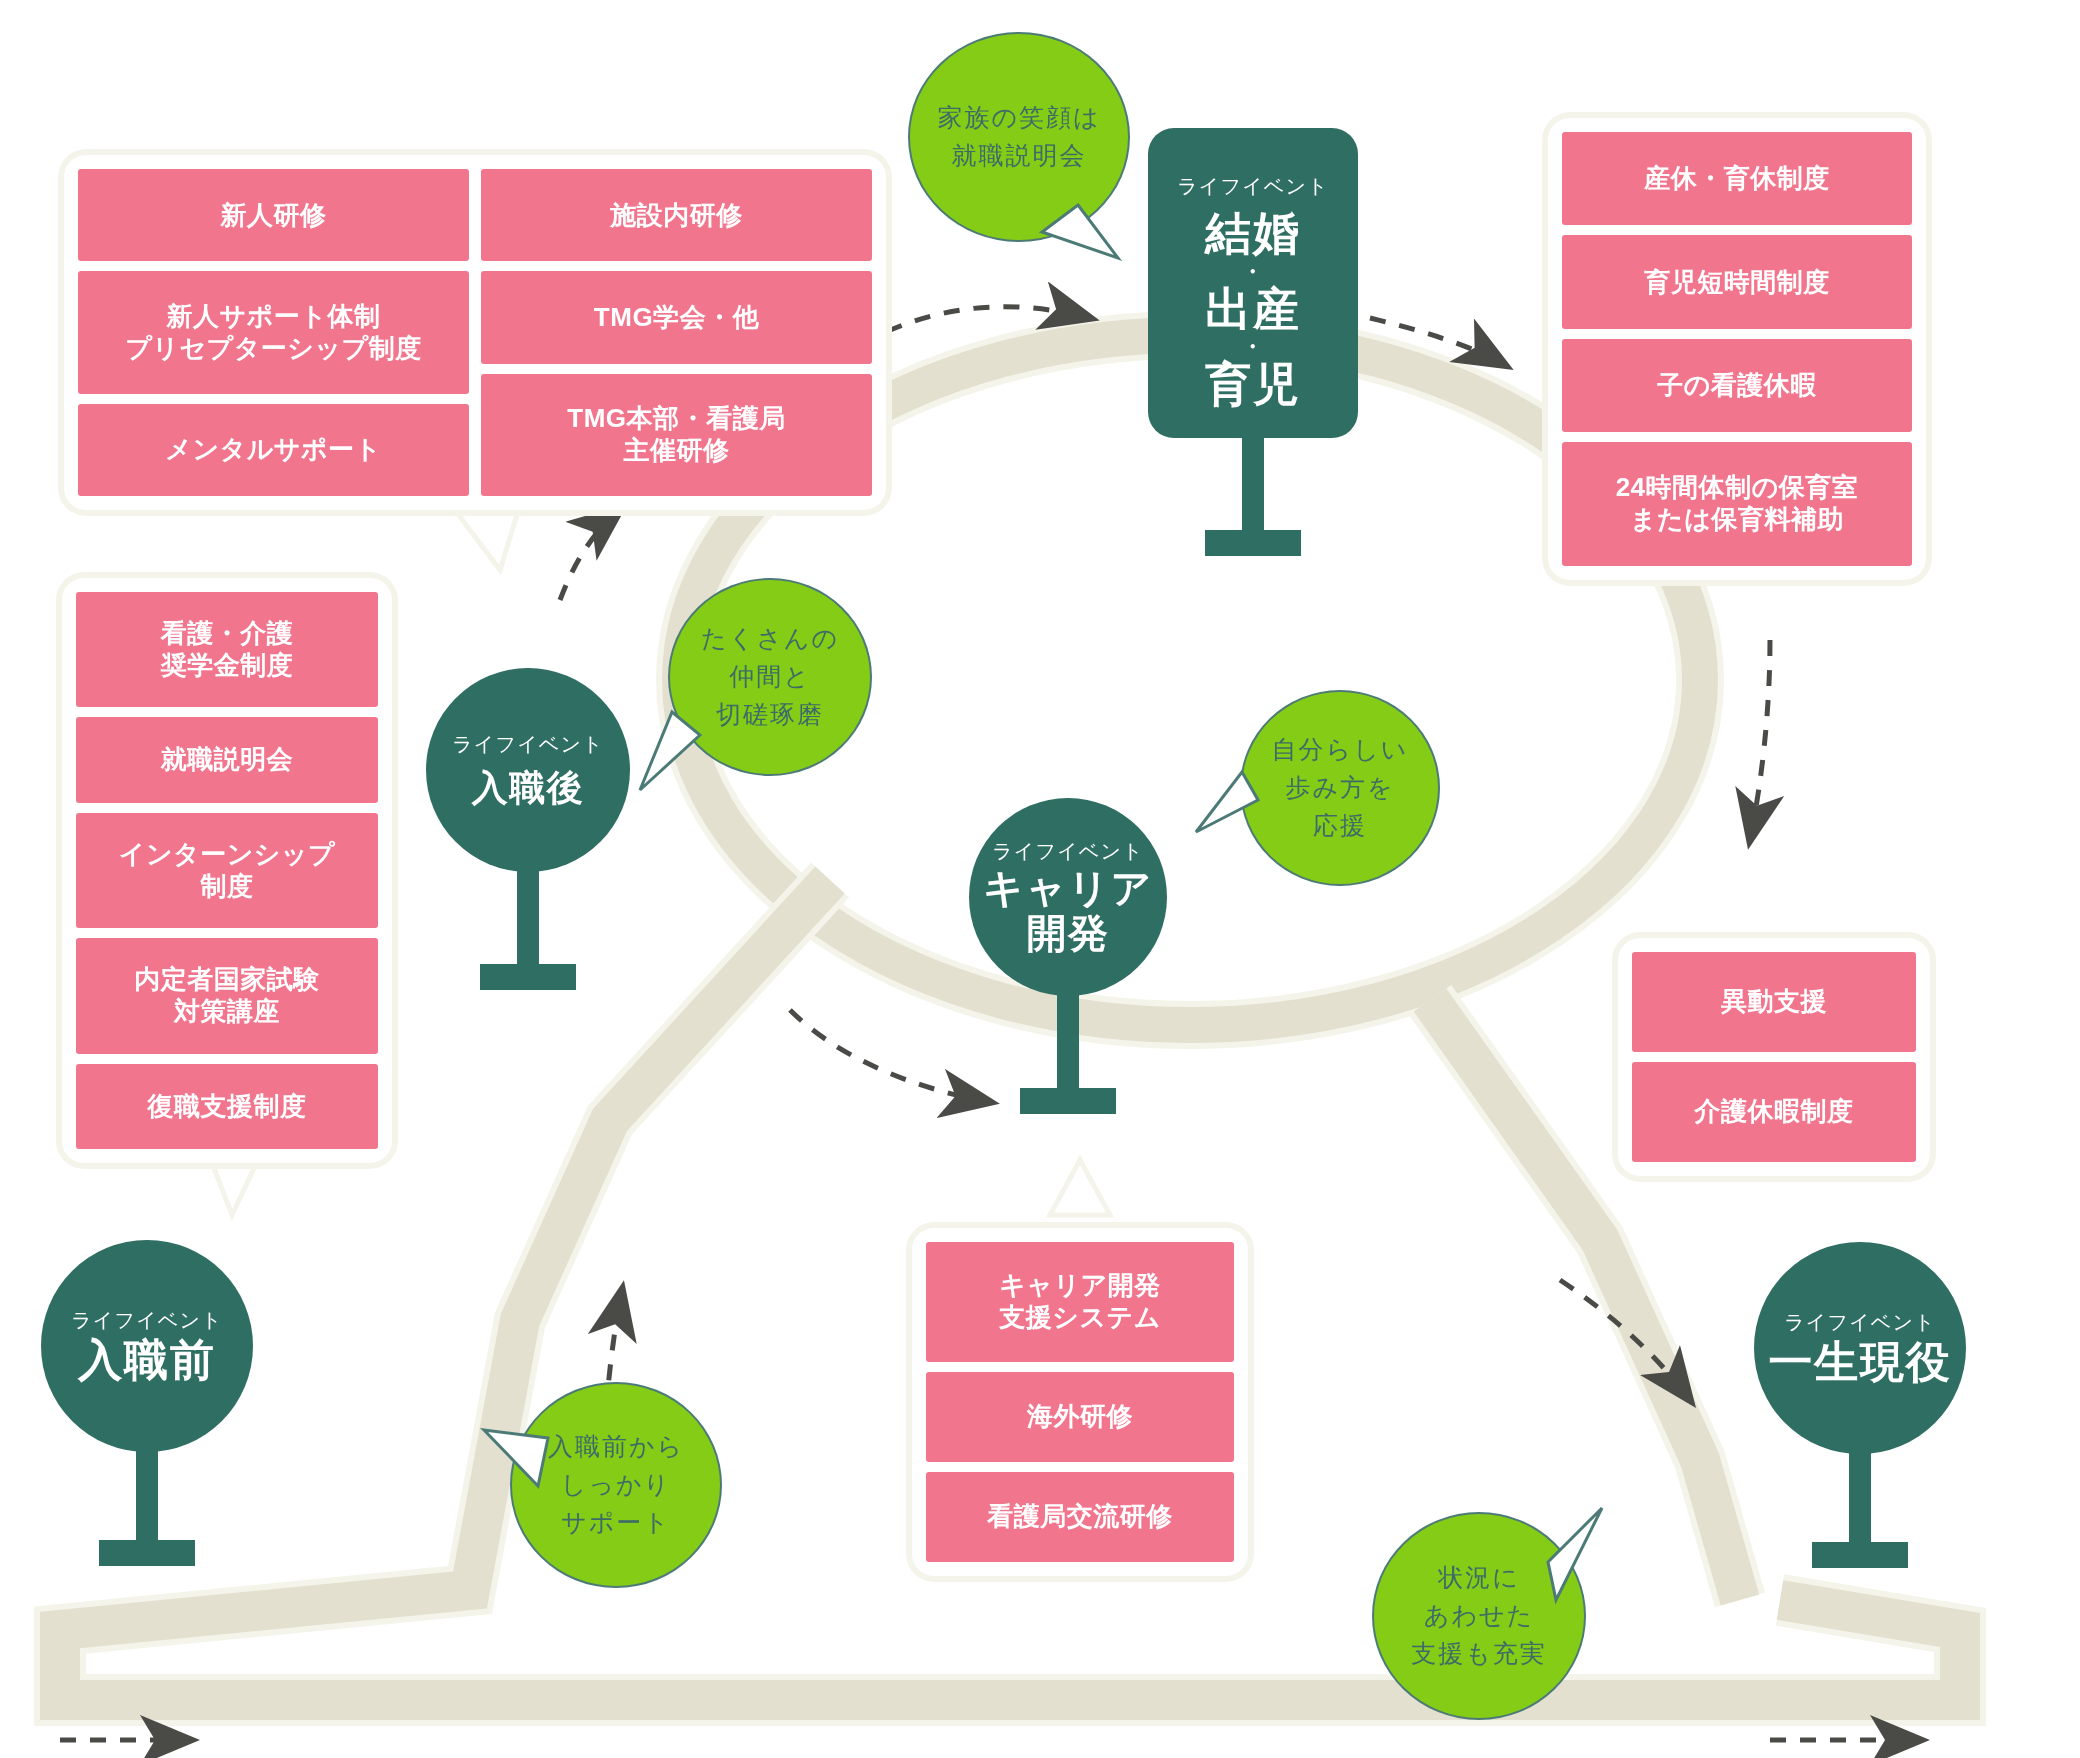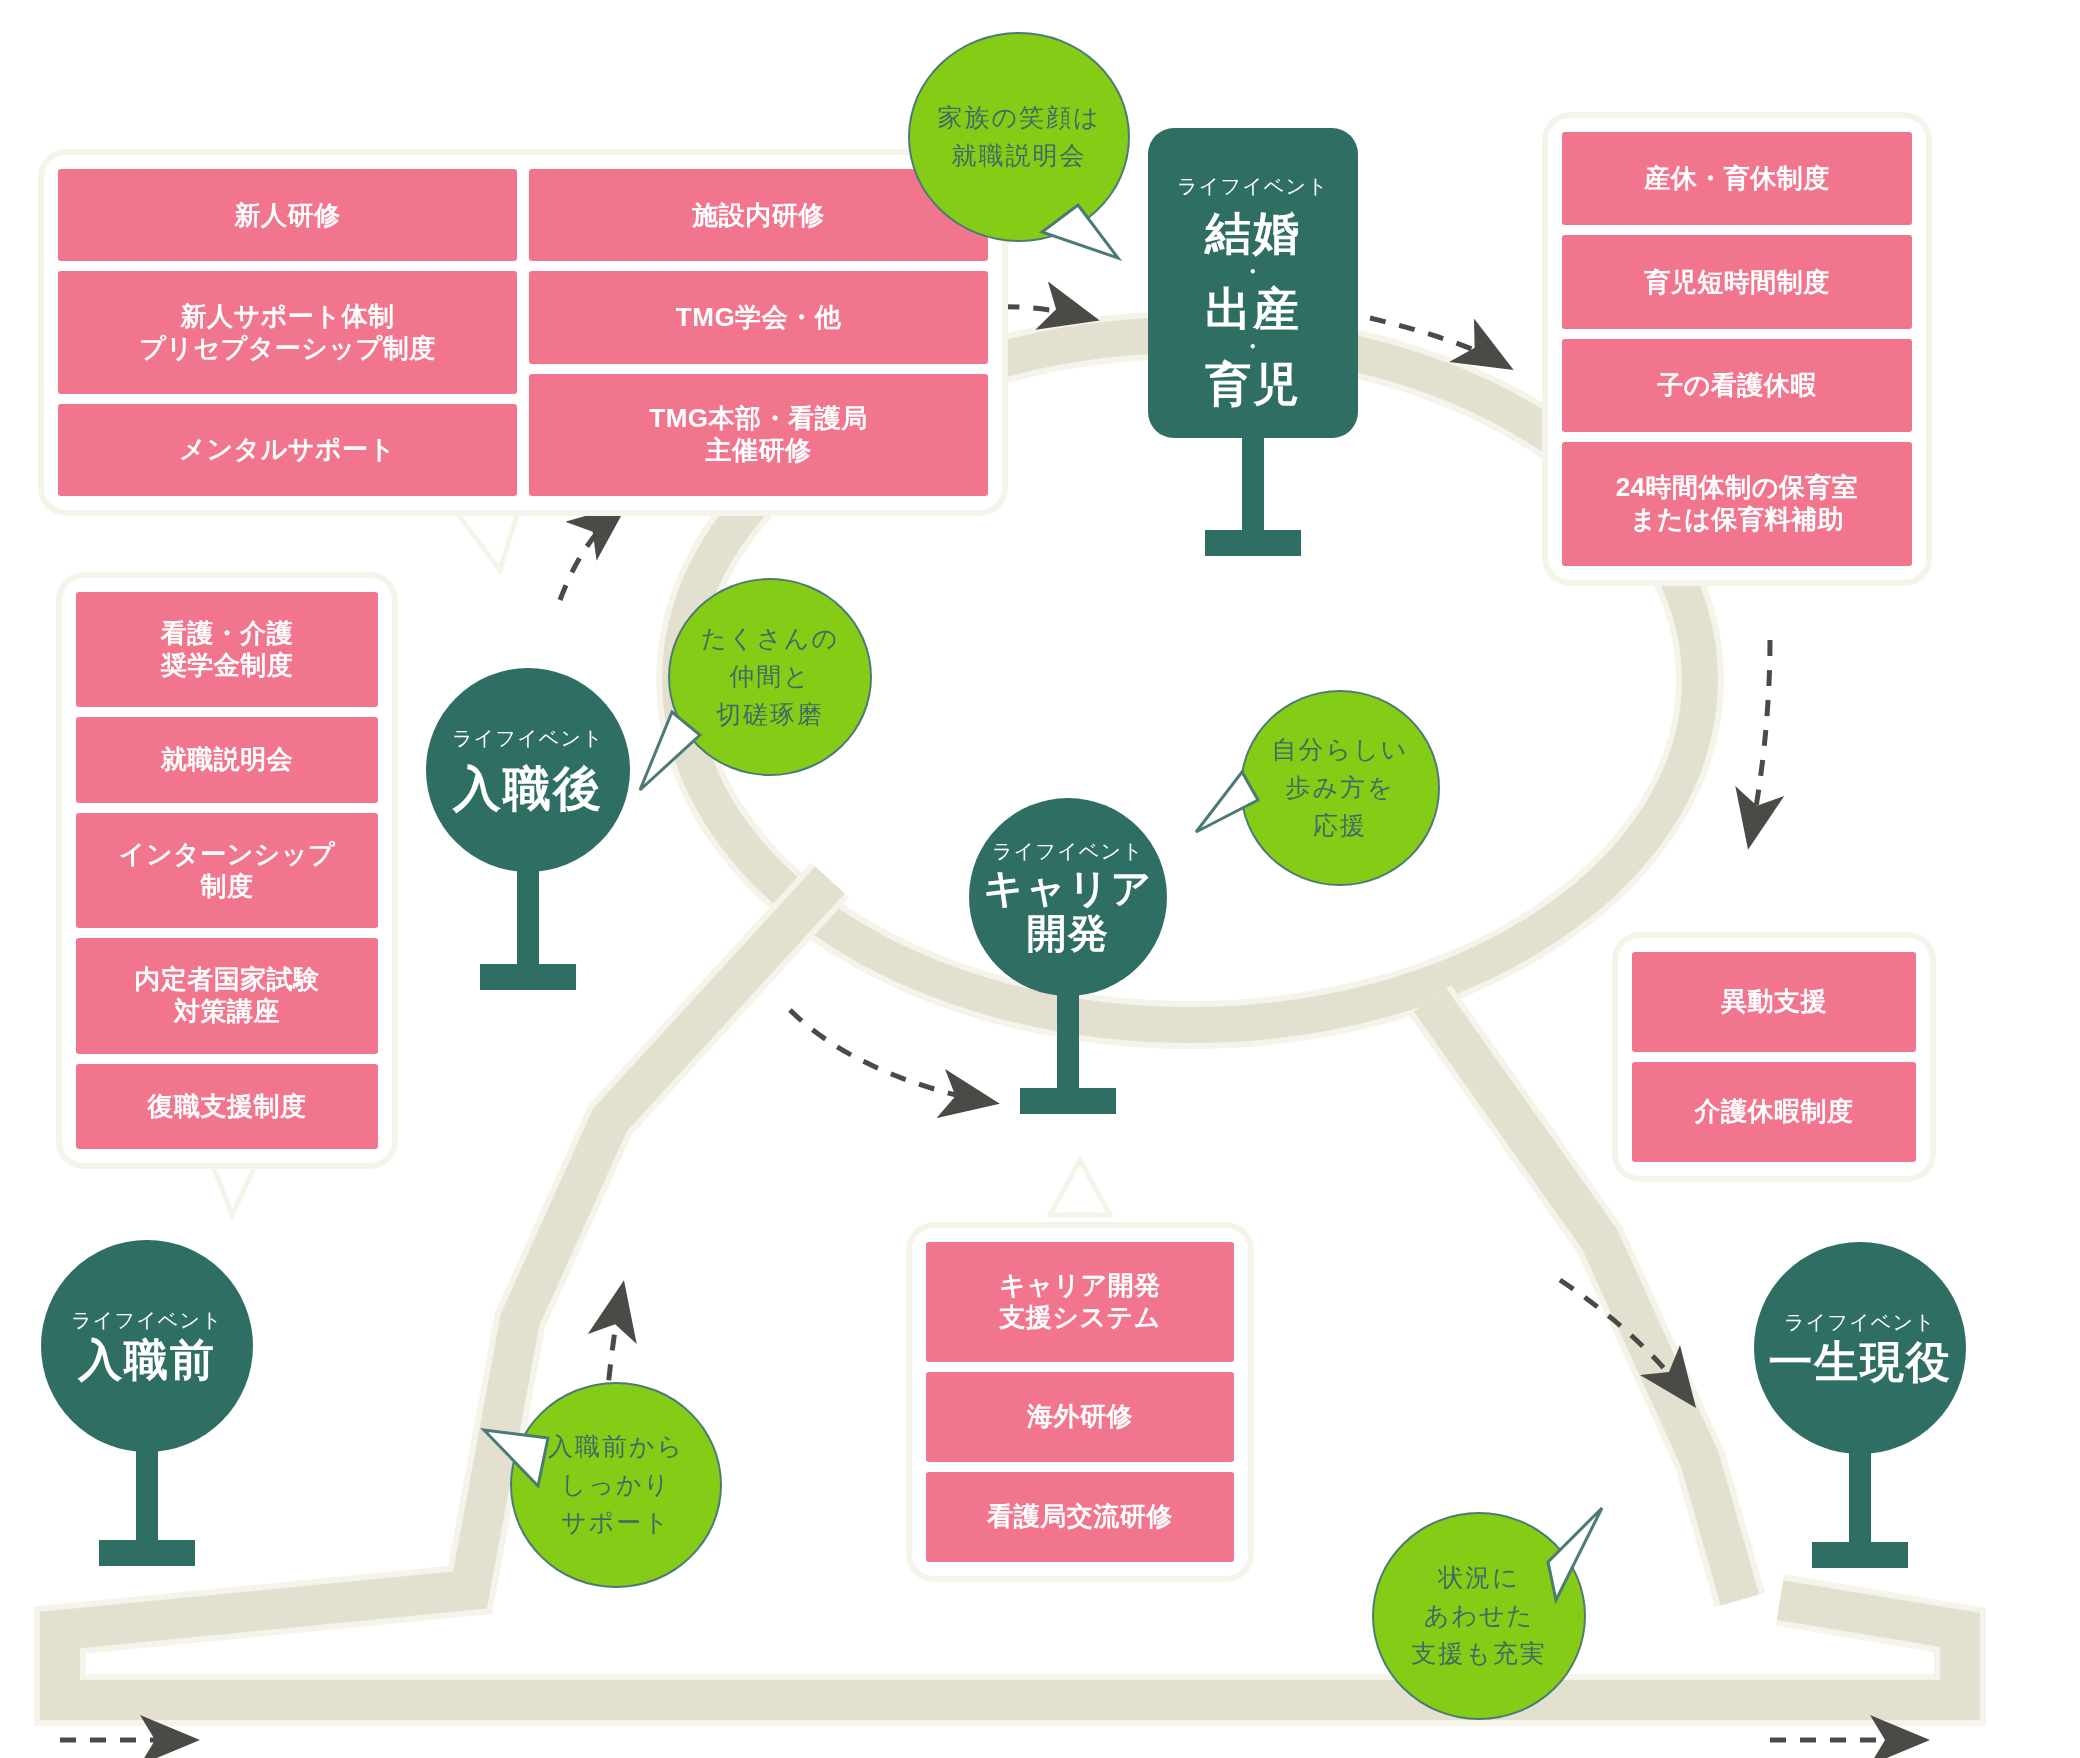--- a/index.html
+++ b/index.html
@@ -119,21 +119,21 @@
     <path d="M600 1500 C604 1420 610 1350 622 1290" fill="none" stroke="#4a4a46" stroke-width="5" stroke-dasharray="16 14" marker-end="url(#ah)"></path>
     <path d="M1560 1280 C1620 1320 1660 1360 1690 1400" fill="none" stroke="#4a4a46" stroke-width="5" stroke-dasharray="16 14" marker-end="url(#ah)"></path>
     <path d="M60 1740 L190 1740" fill="none" stroke="#4a4a46" stroke-width="5" stroke-dasharray="16 14" marker-end="url(#ah)"></path>
     <path d="M1770 1740 L1920 1740" fill="none" stroke="#4a4a46" stroke-width="5" stroke-dasharray="16 14" marker-end="url(#ah)"></path>
 
     <path d="M455 510 L520 505 L500 570 Z" fill="#ffffff" stroke="#f5f4ea" stroke-width="5"></path>
     <path d="M205 1145 L265 1145 L232 1215 Z" fill="#ffffff" stroke="#f5f4ea" stroke-width="5"></path>
     <path d="M1050 1215 L1110 1215 L1080 1160 Z" fill="#ffffff" stroke="#f5f4ea" stroke-width="5"></path>
   </svg>
 
-  <div class="card" style="left:44px;top:155px;width:958px;height:355px;">
+  <div class="card" style="left:64px;top:155px;width:822px;height:355px;">
     <div class="col">
       <div class="chip">新人研修</div>
       <div class="chip two" style="white-space:pre-line;">新人サポート体制
 プリセプターシップ制度</div>
       <div class="chip">メンタルサポート</div>
     </div>
     <div class="col">
       <div class="chip">施設内研修</div>
       <div class="chip">TMG学会・他</div>
       <div class="chip two" style="white-space:pre-line;">TMG本部・看護局
@@ -185,21 +185,21 @@
       <div class="kicker">ライフイベント</div>
       <div class="title" style="font-size:44px;">入職前</div>
     </div>
     <div class="post" style="top:208px;width:22px;height:118px;"></div>
     <div class="foot" style="top:300px;width:96px;height:26px;"></div>
   </div>
 
   <div class="node" style="left:410px;top:668px;width:236px;height:340px;">
     <div class="head circle" style="width:204px;height:204px;margin-left:16px;">
       <div class="kicker">ライフイベント</div>
-      <div class="title" style="font-size:48px;margin-top:8px;">入職後</div>
+      <div class="title" style="font-size:36px;margin-top:8px;">入職後</div>
     </div>
     <div class="post" style="top:200px;width:22px;height:118px;"></div>
     <div class="foot" style="top:296px;width:96px;height:26px;"></div>
   </div>
 
   <div class="node" style="left:1148px;top:128px;width:210px;height:450px;">
     <div class="head rrect" style="width:210px;height:310px;padding-top:18px;">
       <div class="kicker">ライフイベント</div>
       <div class="title" style="font-size:46px;margin-top:6px;">結婚</div>
       <div class="title" style="font-size:22px;line-height:1;margin:1px 0;">・</div>

